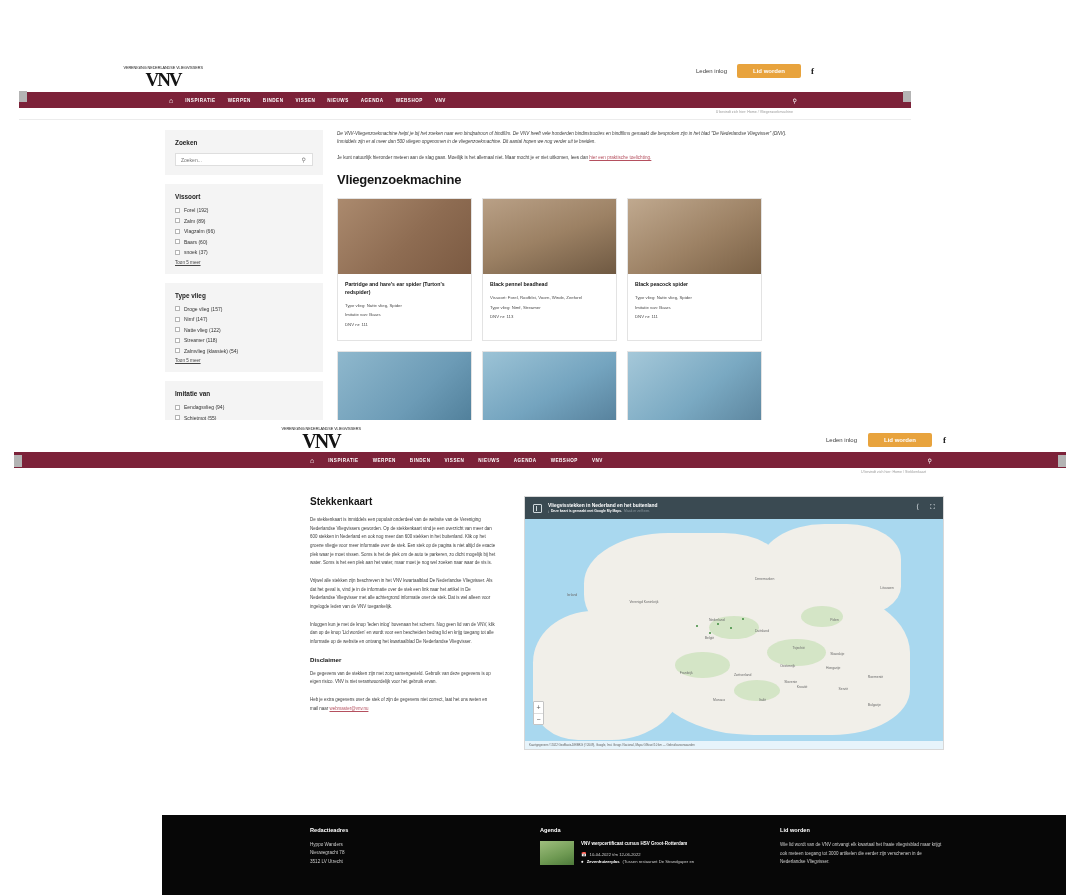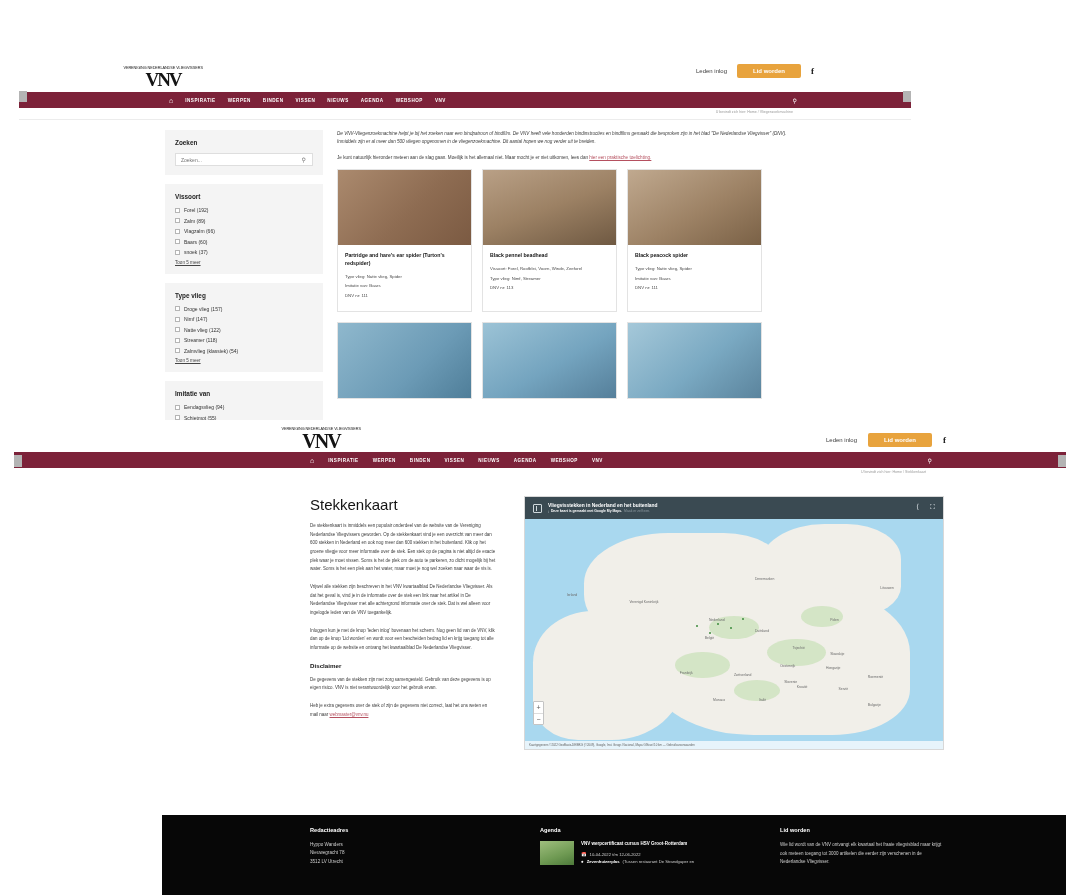--- a/index.html
+++ b/index.html
@@ -129,21 +129,21 @@
   }
   .nav-search2 { position:absolute; right:134px; top:5px; color:#fff; font-size:6px; }
   .breadcrumb-row2 { height:12px; background:#fff; position:relative; }
   .breadcrumb2 { position:absolute; right:140px; top:2px; font-size:3.6px; color:#9a9a9a; white-space:nowrap; }
 
   .content2 {
     display:flex; gap:28px; padding:16px 122px 0 296px; background:#fff;
     height:300px;
   }
   .stek-col { width:186px; flex:0 0 186px; }
-  .stek-h1 { font-size:15px; font-weight:400; color:#141414; margin-bottom:9px; }
+  .stek-h1 { font-size:10px; font-weight:700; color:#141414; margin-bottom:9px; }
   .stek-p { font-size:4.45px; line-height:1.95; color:#3c3c3c; margin-bottom:9px; }
   .stek-h2 { font-size:6.2px; font-weight:700; color:#141414; margin:2px 0 7px 0; }
 
   .map-wrap { flex:1; position:relative; }
   .map-frame { width:100%; height:254px; border:1px solid #d8d8d8; position:relative; overflow:hidden; background:#aad3df; }
   .map-header {
     height:22px; background:#3a4a52; display:flex; align-items:center;
     padding:0 8px; gap:6px; position:relative;
   }
   .map-exp-icon {
@@ -337,20 +337,21 @@
           </div>
 
         </div>
 
       </aside>
 
       <main class="main1">
         <p class="intro-p">De VNV-Vliegenzoekmachine helpt je bij het zoeken naar een bindpatroon of bindfilm. De VNV heeft vele honderden bindinstructies en bindfilms gemaakt die besproken zijn in het blad "De Nederlandse Vliegvisser" (DNV). Inmiddels zijn er al meer dan 500 vliegen opgenomen in de vliegenzoekmachine. Dit aantal hopen we nog verder uit te breiden.</p>
         <p class="intro-p n2"><span>Je kunt natuurlijk hieronder meteen aan de slag gaan. Moeilijk is het allemaal niet. Maar mocht je er niet uitkomen, lees dan </span><span class="link-red">hier een praktische toelichting.</span></p>
 
+        <h1 class="page-h1">Vliegenzoekmachine</h1>
 
         <div class="card-grid">
 
           <div class="fly-card">
             <div class="fly-photo p1"></div>
             <div class="fly-body">
               <div class="fly-title">Partridge and hare's ear spider (Turton's redspider)</div>
               <div class="fly-meta">Type vlieg: Natte vlieg, Spider</div>
               <div class="fly-meta">Imitatie van: Baars</div>
               <div class="fly-meta">DNV nr: 111</div>

